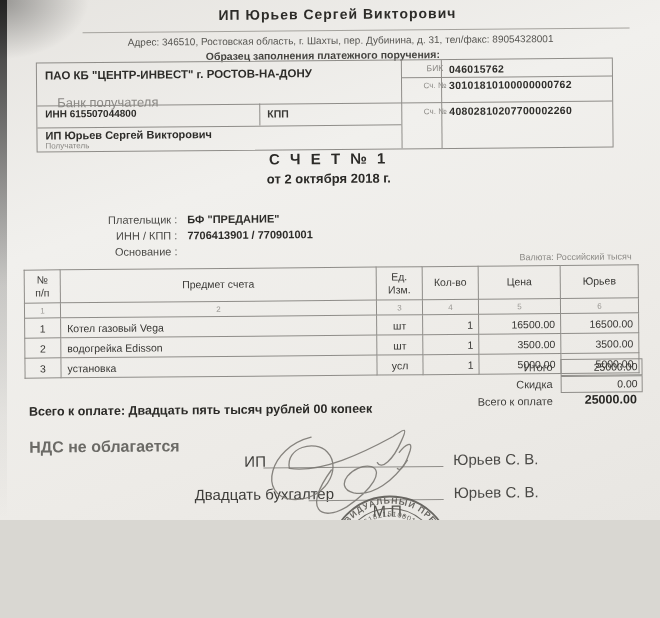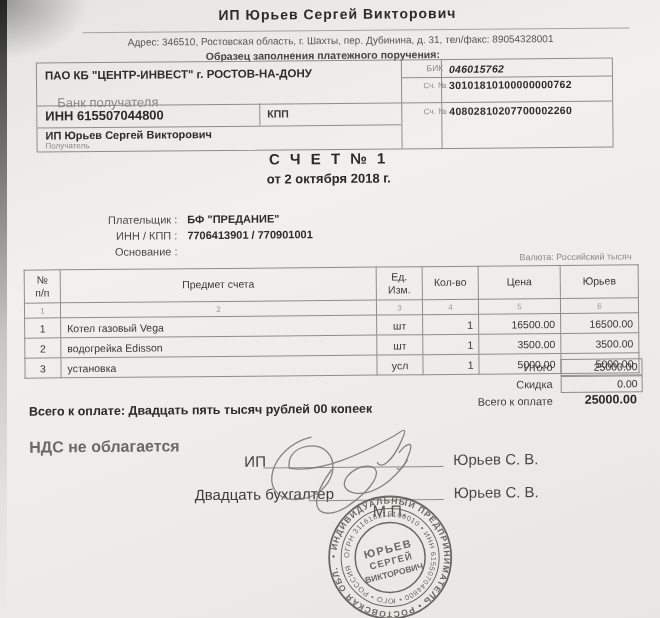--- a/index.html
+++ b/index.html
@@ -1,16 +1,16 @@
 <!DOCTYPE html>
 <html><head>
 <meta charset="utf-8">
 <style>
   html,body{margin:0;padding:0;background:#d9d7d2;}
-  .page{position:relative;width:660px;height:618px;overflow:hidden;
+  .page{position:relative;width:660px;height:520px;overflow:hidden;
         background:linear-gradient(160deg,#e6e4e0 0%,#f1f0ed 35%,#edebe7 70%,#e8e6e2 100%);
         font-family:"Liberation Sans", sans-serif;color:#3a3936;}
   .edge-left{position:absolute;left:0;top:0;width:7px;height:100%;
         background:linear-gradient(to bottom, rgba(15,15,15,.85) 0%, rgba(15,15,15,.55) 25%, rgba(15,15,15,.18) 55%, rgba(15,15,15,.05) 80%, rgba(15,15,15,0) 100%);
         z-index:5;}
   .corner-shade{position:absolute;left:0;top:0;width:90px;height:60px;
         background:radial-gradient(ellipse at 0% 0%, rgba(0,0,0,.35), rgba(0,0,0,0) 70%);z-index:4;}
   .content{position:absolute;left:0;top:0;width:660px;height:618px;transform:rotate(-0.5deg);transform-origin:50% 50%;}
   .abs{position:absolute;}
   .b{font-weight:bold;color:#2d2c29;}
@@ -25,21 +25,21 @@
 
   .bank{top:60px;left:38px;width:575px;height:88px;border:1px solid #8f8d89;}
   .bank .vl1{left:364px;top:0;height:100%;}
   .bank .vl2{left:404px;top:0;height:100%;}
   .bank .hl-bik{top:17px;left:364px;width:211px;background:#8f8d89;}
   .bank .hl-r1{top:42px;left:0;width:575px;background:#8f8d89;}
   .bank .hl-inn{top:64px;left:0;width:364px;background:#8f8d89;}
   .bank .vl-kpp{left:222px;top:42px;height:22px;}
   .bank-name{top:6px;left:8px;font-size:11.5px;}
   .bank-label{top:32px;left:20px;font-size:13px;}
-  .inn{top:45px;left:8px;font-size:13px;}
+  .inn{top:45px;left:8px;font-size:10px;}
   .kpp{top:46px;left:230px;font-size:10.5px;font-weight:600;color:#3a3936;}
   .recv{top:66px;left:8px;font-size:11px;}
   .recv-label{top:78px;left:8px;font-size:8px;}
   .lab-r{font-size:8.5px;left:378px;width:40px;text-align:center;}
   .val-r{left:412px;font-size:10.5px;letter-spacing:.3px;}
 
   .invoice-title{top:150px;left:0;right:0;text-align:center;font-size:15px;font-weight:bold;letter-spacing:3px;color:#2b2a27;}
   .invoice-date{top:171px;left:0;right:0;text-align:center;font-size:13px;font-weight:bold;color:#2b2a27;}
 
   .payer-row{left:60px;width:560px;font-size:11px;}
@@ -92,21 +92,21 @@
       <div class="vline vl-kpp"></div>
 
       <div class="abs bank-name b">ПАО КБ "ЦЕНТР-ИНВЕСТ" г. РОСТОВ-НА-ДОНУ</div>
       <div class="abs bank-label gray">Банк получателя</div>
       <div class="abs inn b">ИНН 615507044800</div>
       <div class="abs kpp">КПП</div>
       <div class="abs recv b">ИП Юрьев Сергей Викторович</div>
       <div class="abs recv-label gray">Получатель</div>
 
       <div class="abs lab-r gray" style="top:3px;">БИК</div>
-      <div class="abs val-r b" style="top:3px;font-style:italic;">046015762</div>
+      <div class="abs val-r b" style="top:3px;">046015762</div>
       <div class="abs lab-r gray" style="top:21px;font-size:8px;">Сч. №</div>
       <div class="abs val-r b" style="top:19px;">30101810100000000762</div>
       <div class="abs lab-r gray" style="top:47px;font-size:8px;">Сч. №</div>
       <div class="abs val-r b" style="top:45px;">40802810207700002260</div>
     </div>
 
     <div class="abs invoice-title">С Ч Е Т  №  1</div>
     <div class="abs invoice-date">от  2 октября 2018 г.</div>
 
     <div class="abs payer-row" style="top:212px;">

